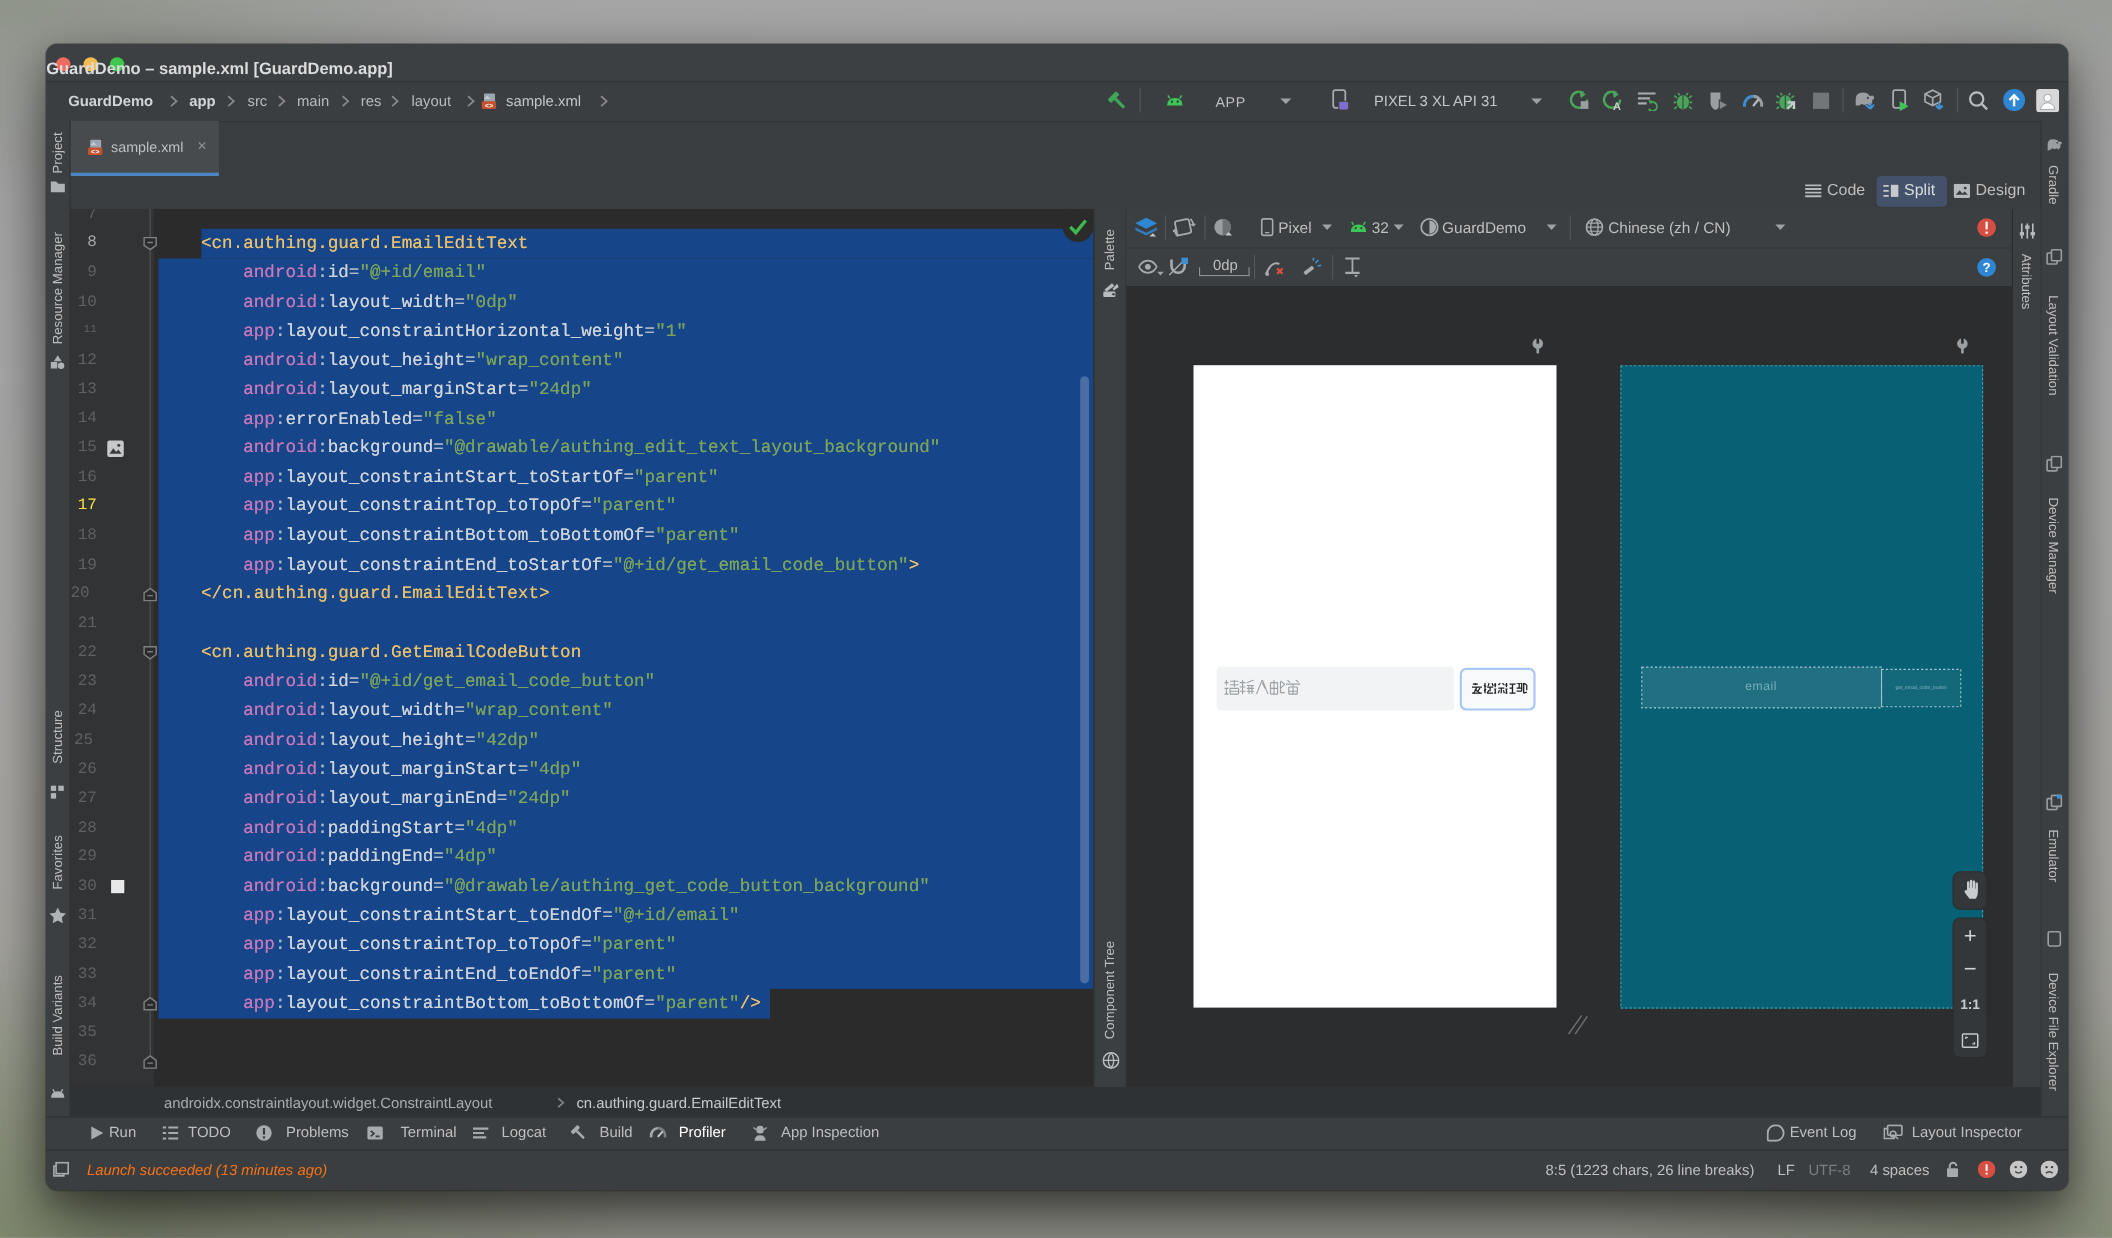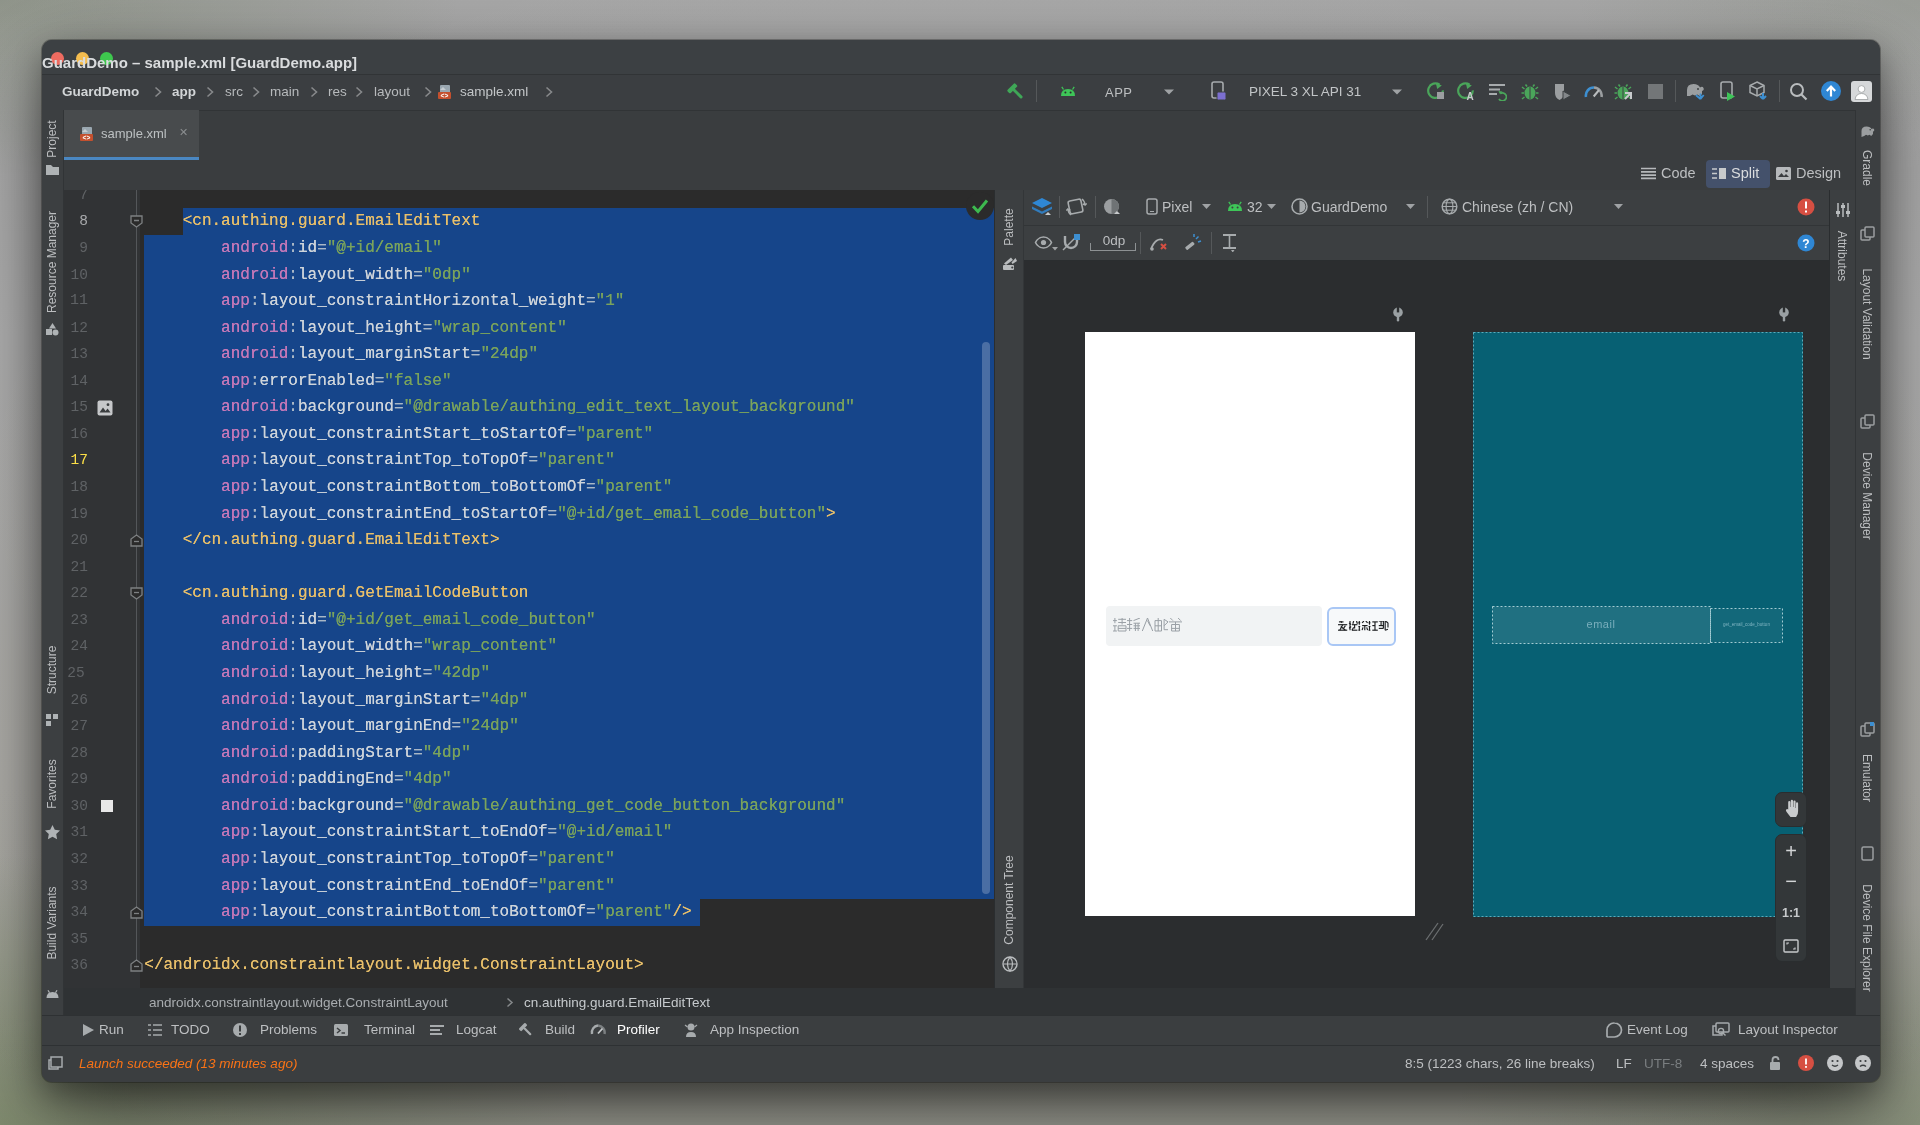--- a/index.html
+++ b/index.html
@@ -294,39 +294,39 @@
 <div class="a" style="left:102.3px;top:195.0px;width:849.7px;height:664.1px;background:#16458a;"></div>
 <div class="a" style="left:102.3px;top:859.1px;width:555.6px;height:26.6px;background:#16458a;"></div>
 <div class="a" style="left:22px;top:150px;width:930px;height:798px;overflow:hidden;">
       <div class="a mono" style="left:0;top:-8.17px;width:24px;height:26.565px;line-height:26.565px;text-align:right;font-size:14.5px;color:#5f6265;">7</div>
 <div class="a mono" style="left:0;top:18.40px;width:24px;height:26.565px;line-height:26.565px;text-align:right;font-size:14.5px;color:#a9abad;">8</div>
 <div class="a mono cl" style="left:80.30px;top:18.40px;font-size:16px;color:#a9b7c6;">    <i style="color:#e8bf6a">&lt;cn.authing.guard.EmailEditText</i></div>
 <div class="a mono" style="left:0;top:44.96px;width:24px;height:26.565px;line-height:26.565px;text-align:right;font-size:14.5px;color:#5f6265;">9</div>
 <div class="a mono cl" style="left:80.30px;top:44.96px;font-size:16px;color:#a9b7c6;">        <i style="color:#c478b8">android</i><i style="color:#a9b7c6">:</i><i style="color:#ced4da">id</i><i style="color:#a9b7c6">=</i><i style="color:#7aa35c">"@+id/email"</i></div>
 <div class="a mono" style="left:0;top:71.53px;width:24px;height:26.565px;line-height:26.565px;text-align:right;font-size:14.5px;color:#5f6265;">10</div>
 <div class="a mono cl" style="left:80.30px;top:71.53px;font-size:16px;color:#a9b7c6;">        <i style="color:#c478b8">android</i><i style="color:#a9b7c6">:</i><i style="color:#ced4da">layout_width</i><i style="color:#a9b7c6">=</i><i style="color:#7aa35c">"0dp"</i></div>
-<div class="a mono" style="left:0;top:98.09px;width:24px;height:26.565px;line-height:26.565px;text-align:right;font-size:15px;color:#5f6265;">11</div>
+<div class="a mono" style="left:0;top:98.09px;width:24px;height:26.565px;line-height:26.565px;text-align:right;font-size:10px;color:#5f6265;">11</div>
 <div class="a mono cl" style="left:80.30px;top:98.09px;font-size:16px;color:#a9b7c6;">        <i style="color:#c478b8">app</i><i style="color:#a9b7c6">:</i><i style="color:#ced4da">layout_constraintHorizontal_weight</i><i style="color:#a9b7c6">=</i><i style="color:#7aa35c">"1"</i></div>
 <div class="a mono" style="left:0;top:124.66px;width:24px;height:26.565px;line-height:26.565px;text-align:right;font-size:14.5px;color:#5f6265;">12</div>
 <div class="a mono cl" style="left:80.30px;top:124.66px;font-size:16px;color:#a9b7c6;">        <i style="color:#c478b8">android</i><i style="color:#a9b7c6">:</i><i style="color:#ced4da">layout_height</i><i style="color:#a9b7c6">=</i><i style="color:#7aa35c">"wrap_content"</i></div>
 <div class="a mono" style="left:0;top:151.22px;width:24px;height:26.565px;line-height:26.565px;text-align:right;font-size:14.5px;color:#5f6265;">13</div>
 <div class="a mono cl" style="left:80.30px;top:151.22px;font-size:16px;color:#a9b7c6;">        <i style="color:#c478b8">android</i><i style="color:#a9b7c6">:</i><i style="color:#ced4da">layout_marginStart</i><i style="color:#a9b7c6">=</i><i style="color:#7aa35c">"24dp"</i></div>
 <div class="a mono" style="left:0;top:177.79px;width:24px;height:26.565px;line-height:26.565px;text-align:right;font-size:14.5px;color:#5f6265;">14</div>
 <div class="a mono cl" style="left:80.30px;top:177.79px;font-size:16px;color:#a9b7c6;">        <i style="color:#c478b8">app</i><i style="color:#a9b7c6">:</i><i style="color:#ced4da">errorEnabled</i><i style="color:#a9b7c6">=</i><i style="color:#7aa35c">"false"</i></div>
 <div class="a mono" style="left:0;top:204.35px;width:24px;height:26.565px;line-height:26.565px;text-align:right;font-size:14.5px;color:#5f6265;">15</div>
 <div class="a mono cl" style="left:80.30px;top:204.35px;font-size:16px;color:#a9b7c6;">        <i style="color:#c478b8">android</i><i style="color:#a9b7c6">:</i><i style="color:#ced4da">background</i><i style="color:#a9b7c6">=</i><i style="color:#7aa35c">"@drawable/authing_edit_text_layout_background"</i></div>
 <div class="a mono" style="left:0;top:230.92px;width:24px;height:26.565px;line-height:26.565px;text-align:right;font-size:14.5px;color:#5f6265;">16</div>
 <div class="a mono cl" style="left:80.30px;top:230.92px;font-size:16px;color:#a9b7c6;">        <i style="color:#c478b8">app</i><i style="color:#a9b7c6">:</i><i style="color:#ced4da">layout_constraintStart_toStartOf</i><i style="color:#a9b7c6">=</i><i style="color:#7aa35c">"parent"</i></div>
 <div class="a mono" style="left:0;top:257.48px;width:24px;height:26.565px;line-height:26.565px;text-align:right;font-size:14.5px;color:#fde047;">17</div>
 <div class="a mono cl" style="left:80.30px;top:257.48px;font-size:16px;color:#a9b7c6;">        <i style="color:#c478b8">app</i><i style="color:#a9b7c6">:</i><i style="color:#ced4da">layout_constraintTop_toTopOf</i><i style="color:#a9b7c6">=</i><i style="color:#7aa35c">"parent"</i></div>
 <div class="a mono" style="left:0;top:284.05px;width:24px;height:26.565px;line-height:26.565px;text-align:right;font-size:14.5px;color:#5f6265;">18</div>
 <div class="a mono cl" style="left:80.30px;top:284.05px;font-size:16px;color:#a9b7c6;">        <i style="color:#c478b8">app</i><i style="color:#a9b7c6">:</i><i style="color:#ced4da">layout_constraintBottom_toBottomOf</i><i style="color:#a9b7c6">=</i><i style="color:#7aa35c">"parent"</i></div>
 <div class="a mono" style="left:0;top:310.61px;width:24px;height:26.565px;line-height:26.565px;text-align:right;font-size:14.5px;color:#5f6265;">19</div>
 <div class="a mono cl" style="left:80.30px;top:310.61px;font-size:16px;color:#a9b7c6;">        <i style="color:#c478b8">app</i><i style="color:#a9b7c6">:</i><i style="color:#ced4da">layout_constraintEnd_toStartOf</i><i style="color:#a9b7c6">=</i><i style="color:#7aa35c">"@+id/get_email_code_button"</i><i style="color:#e8bf6a">&gt;</i></div>
-<div class="a mono" style="left:0;top:337.18px;width:24px;height:26.565px;line-height:26.565px;text-align:right;font-size:14.5px;color:#5f6265;">20</div>
+<div class="a mono" style="left:0;top:337.18px;width:24px;height:26.565px;line-height:26.565px;font-size:14.5px;color:#5f6265;">20</div>
 <div class="a mono cl" style="left:80.30px;top:337.18px;font-size:16px;color:#a9b7c6;">    <i style="color:#e8bf6a">&lt;/cn.authing.guard.EmailEditText&gt;</i></div>
 <div class="a mono" style="left:0;top:363.74px;width:24px;height:26.565px;line-height:26.565px;text-align:right;font-size:14.5px;color:#5f6265;">21</div>
 <div class="a mono" style="left:0;top:390.31px;width:24px;height:26.565px;line-height:26.565px;text-align:right;font-size:14.5px;color:#5f6265;">22</div>
 <div class="a mono cl" style="left:80.30px;top:390.31px;font-size:16px;color:#a9b7c6;">    <i style="color:#e8bf6a">&lt;cn.authing.guard.GetEmailCodeButton</i></div>
 <div class="a mono" style="left:0;top:416.87px;width:24px;height:26.565px;line-height:26.565px;text-align:right;font-size:14.5px;color:#5f6265;">23</div>
 <div class="a mono cl" style="left:80.30px;top:416.87px;font-size:16px;color:#a9b7c6;">        <i style="color:#c478b8">android</i><i style="color:#a9b7c6">:</i><i style="color:#ced4da">id</i><i style="color:#a9b7c6">=</i><i style="color:#7aa35c">"@+id/get_email_code_button"</i></div>
 <div class="a mono" style="left:0;top:443.44px;width:24px;height:26.565px;line-height:26.565px;text-align:right;font-size:14.5px;color:#5f6265;">24</div>
 <div class="a mono cl" style="left:80.30px;top:443.44px;font-size:16px;color:#a9b7c6;">        <i style="color:#c478b8">android</i><i style="color:#a9b7c6">:</i><i style="color:#ced4da">layout_width</i><i style="color:#a9b7c6">=</i><i style="color:#7aa35c">"wrap_content"</i></div>
 <div class="a mono" style="left:0;top:470.00px;width:24px;height:26.565px;line-height:26.565px;text-align:center;font-size:14.5px;color:#5f6265;">25</div>
 <div class="a mono cl" style="left:80.30px;top:470.00px;font-size:16px;color:#a9b7c6;">        <i style="color:#c478b8">android</i><i style="color:#a9b7c6">:</i><i style="color:#ced4da">layout_height</i><i style="color:#a9b7c6">=</i><i style="color:#7aa35c">"42dp"</i></div>
@@ -343,21 +343,20 @@
 <div class="a mono" style="left:0;top:629.39px;width:24px;height:26.565px;line-height:26.565px;text-align:right;font-size:14.5px;color:#5f6265;">31</div>
 <div class="a mono cl" style="left:80.30px;top:629.39px;font-size:16px;color:#a9b7c6;">        <i style="color:#c478b8">app</i><i style="color:#a9b7c6">:</i><i style="color:#ced4da">layout_constraintStart_toEndOf</i><i style="color:#a9b7c6">=</i><i style="color:#7aa35c">"@+id/email"</i></div>
 <div class="a mono" style="left:0;top:655.96px;width:24px;height:26.565px;line-height:26.565px;text-align:right;font-size:14.5px;color:#5f6265;">32</div>
 <div class="a mono cl" style="left:80.30px;top:655.96px;font-size:16px;color:#a9b7c6;">        <i style="color:#c478b8">app</i><i style="color:#a9b7c6">:</i><i style="color:#ced4da">layout_constraintTop_toTopOf</i><i style="color:#a9b7c6">=</i><i style="color:#7aa35c">"parent"</i></div>
 <div class="a mono" style="left:0;top:682.52px;width:24px;height:26.565px;line-height:26.565px;text-align:right;font-size:14.5px;color:#5f6265;">33</div>
 <div class="a mono cl" style="left:80.30px;top:682.52px;font-size:16px;color:#a9b7c6;">        <i style="color:#c478b8">app</i><i style="color:#a9b7c6">:</i><i style="color:#ced4da">layout_constraintEnd_toEndOf</i><i style="color:#a9b7c6">=</i><i style="color:#7aa35c">"parent"</i></div>
 <div class="a mono" style="left:0;top:709.09px;width:24px;height:26.565px;line-height:26.565px;text-align:right;font-size:14.5px;color:#5f6265;">34</div>
 <div class="a mono cl" style="left:80.30px;top:709.09px;font-size:16px;color:#a9b7c6;">        <i style="color:#c478b8">app</i><i style="color:#a9b7c6">:</i><i style="color:#ced4da">layout_constraintBottom_toBottomOf</i><i style="color:#a9b7c6">=</i><i style="color:#7aa35c">"parent"</i><i style="color:#e8bf6a">/&gt;</i></div>
 <div class="a mono" style="left:0;top:735.65px;width:24px;height:26.565px;line-height:26.565px;text-align:right;font-size:14.5px;color:#5f6265;">35</div>
 <div class="a mono" style="left:0;top:762.22px;width:24px;height:26.565px;line-height:26.565px;text-align:right;font-size:14.5px;color:#5f6265;">36</div>
-<div class="a mono cl" style="left:80.30px;top:762.22px;font-size:16px;color:#a9b7c6;"><i style="color:#e8bf6a">&lt;/androidx.constraintlayout.widget.ConstraintLayout&gt;</i></div>
 </div>
 <svg class="ico" style="left:55.0px;top:359.6px" width="16" height="16" viewBox="0 0 16 16">
       <rect x="0.5" y="0.5" width="15" height="15" rx="2" fill="#c6c8ca"></rect>
       <path d="M2.5 12.5 l3.5-5 2.6 3.4 2-2.3 2.9 3.9 z" fill="#3a3d3f"></path>
       <circle cx="11" cy="4.7" r="1.4" fill="#3a3d3f"></circle>
     </svg>
 <div class="a" style="left:59.0px;top:760.1px;width:12.0px;height:12.0px;background:#e8e8e8;"></div>
 <svg class="ico" style="left:88.0px;top:175.2px" width="13" height="13" viewBox="0 0 13 13">
       <path d="M1 1 h11 v7 l-5.5 4 L1 8 z" fill="#2b2b2b" stroke="#7e8183" stroke-width="1.3"></path>
       <line x1="4" y1="5.5" x2="9" y2="5.5" stroke="#7e8183" stroke-width="1.3"></line>

